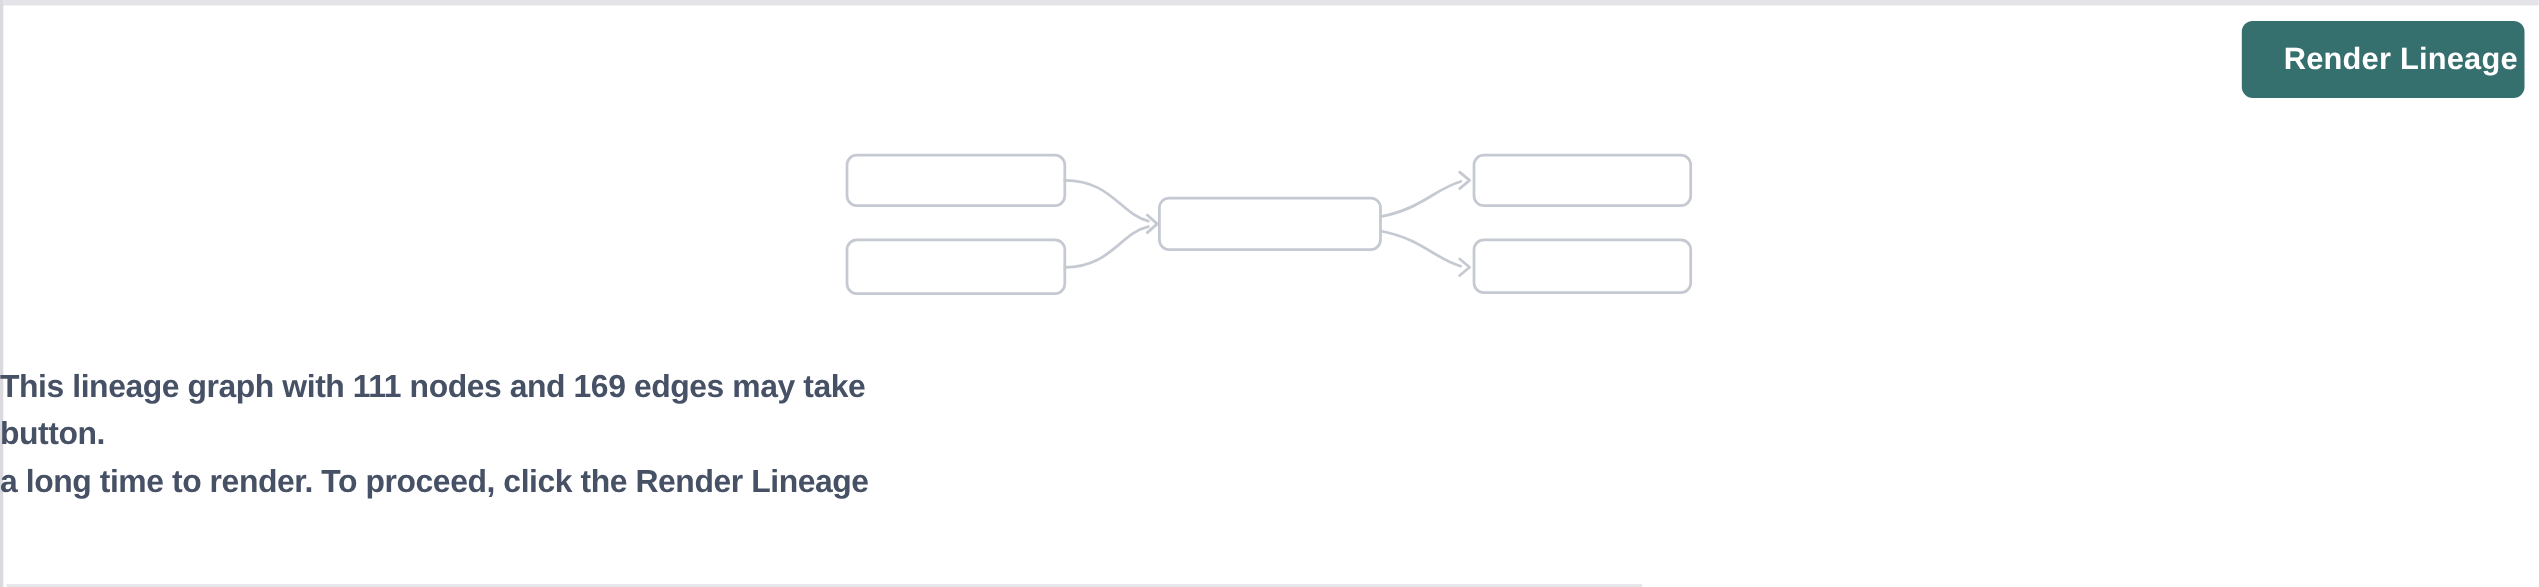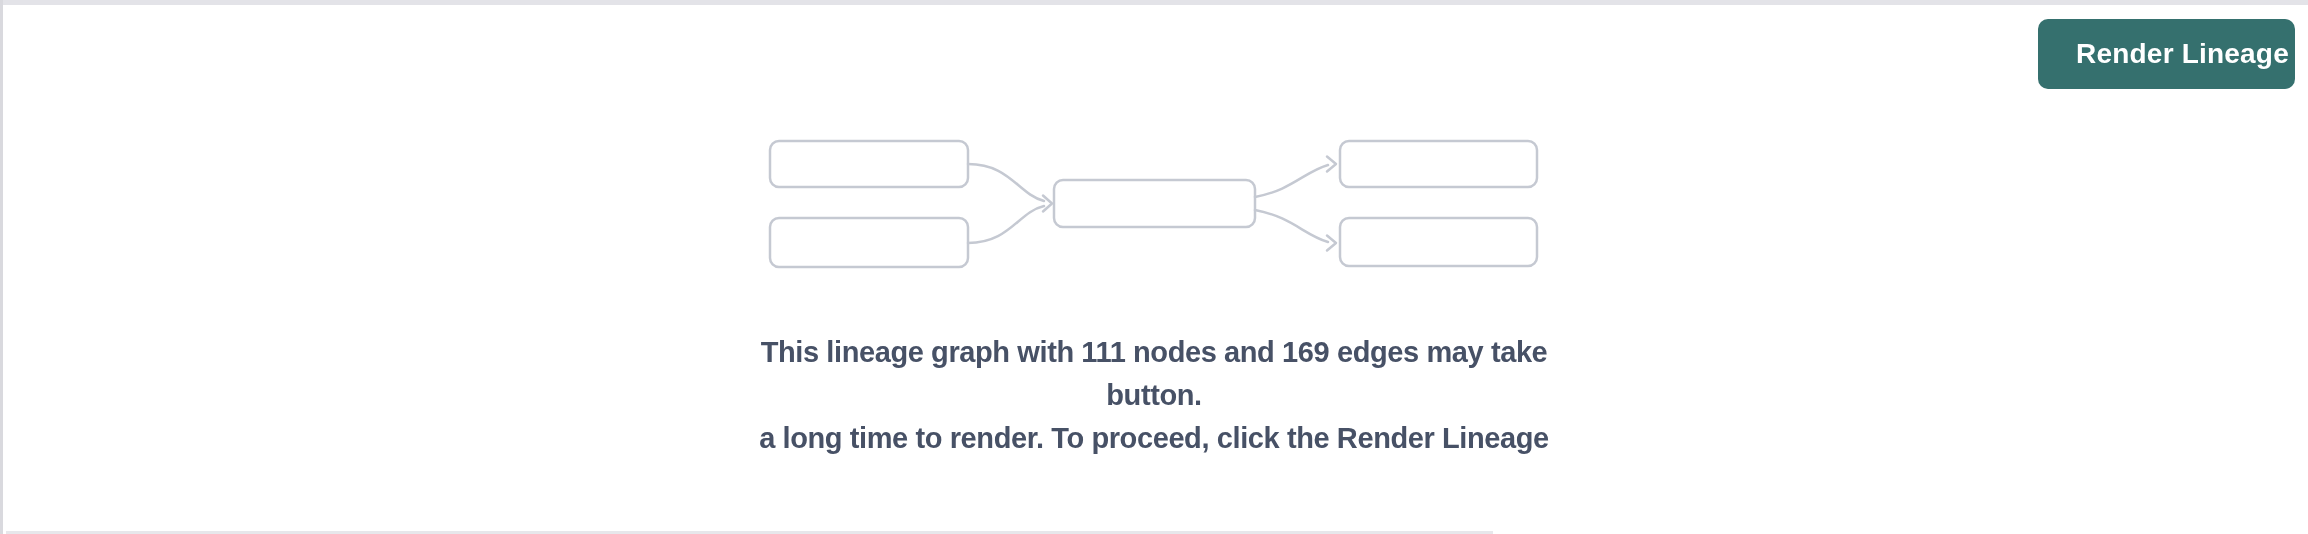--- a/index.html
+++ b/index.html
@@ -46,21 +46,21 @@
     height: 100%;
   }
   .graph-illustration {
     position: absolute;
     top: 138px;
     left: 766px; 
   }
   .message {
     position: absolute;
     top: 331px; left: 0; right: 0;
-    text-align: center;
+    text-align: left;
     color: #475166;
     font-size: 29px;
     font-weight: 700;
     letter-spacing: -0.4px;
     line-height: 43px;
   }
 </style>
 </head>
 <body>
 

